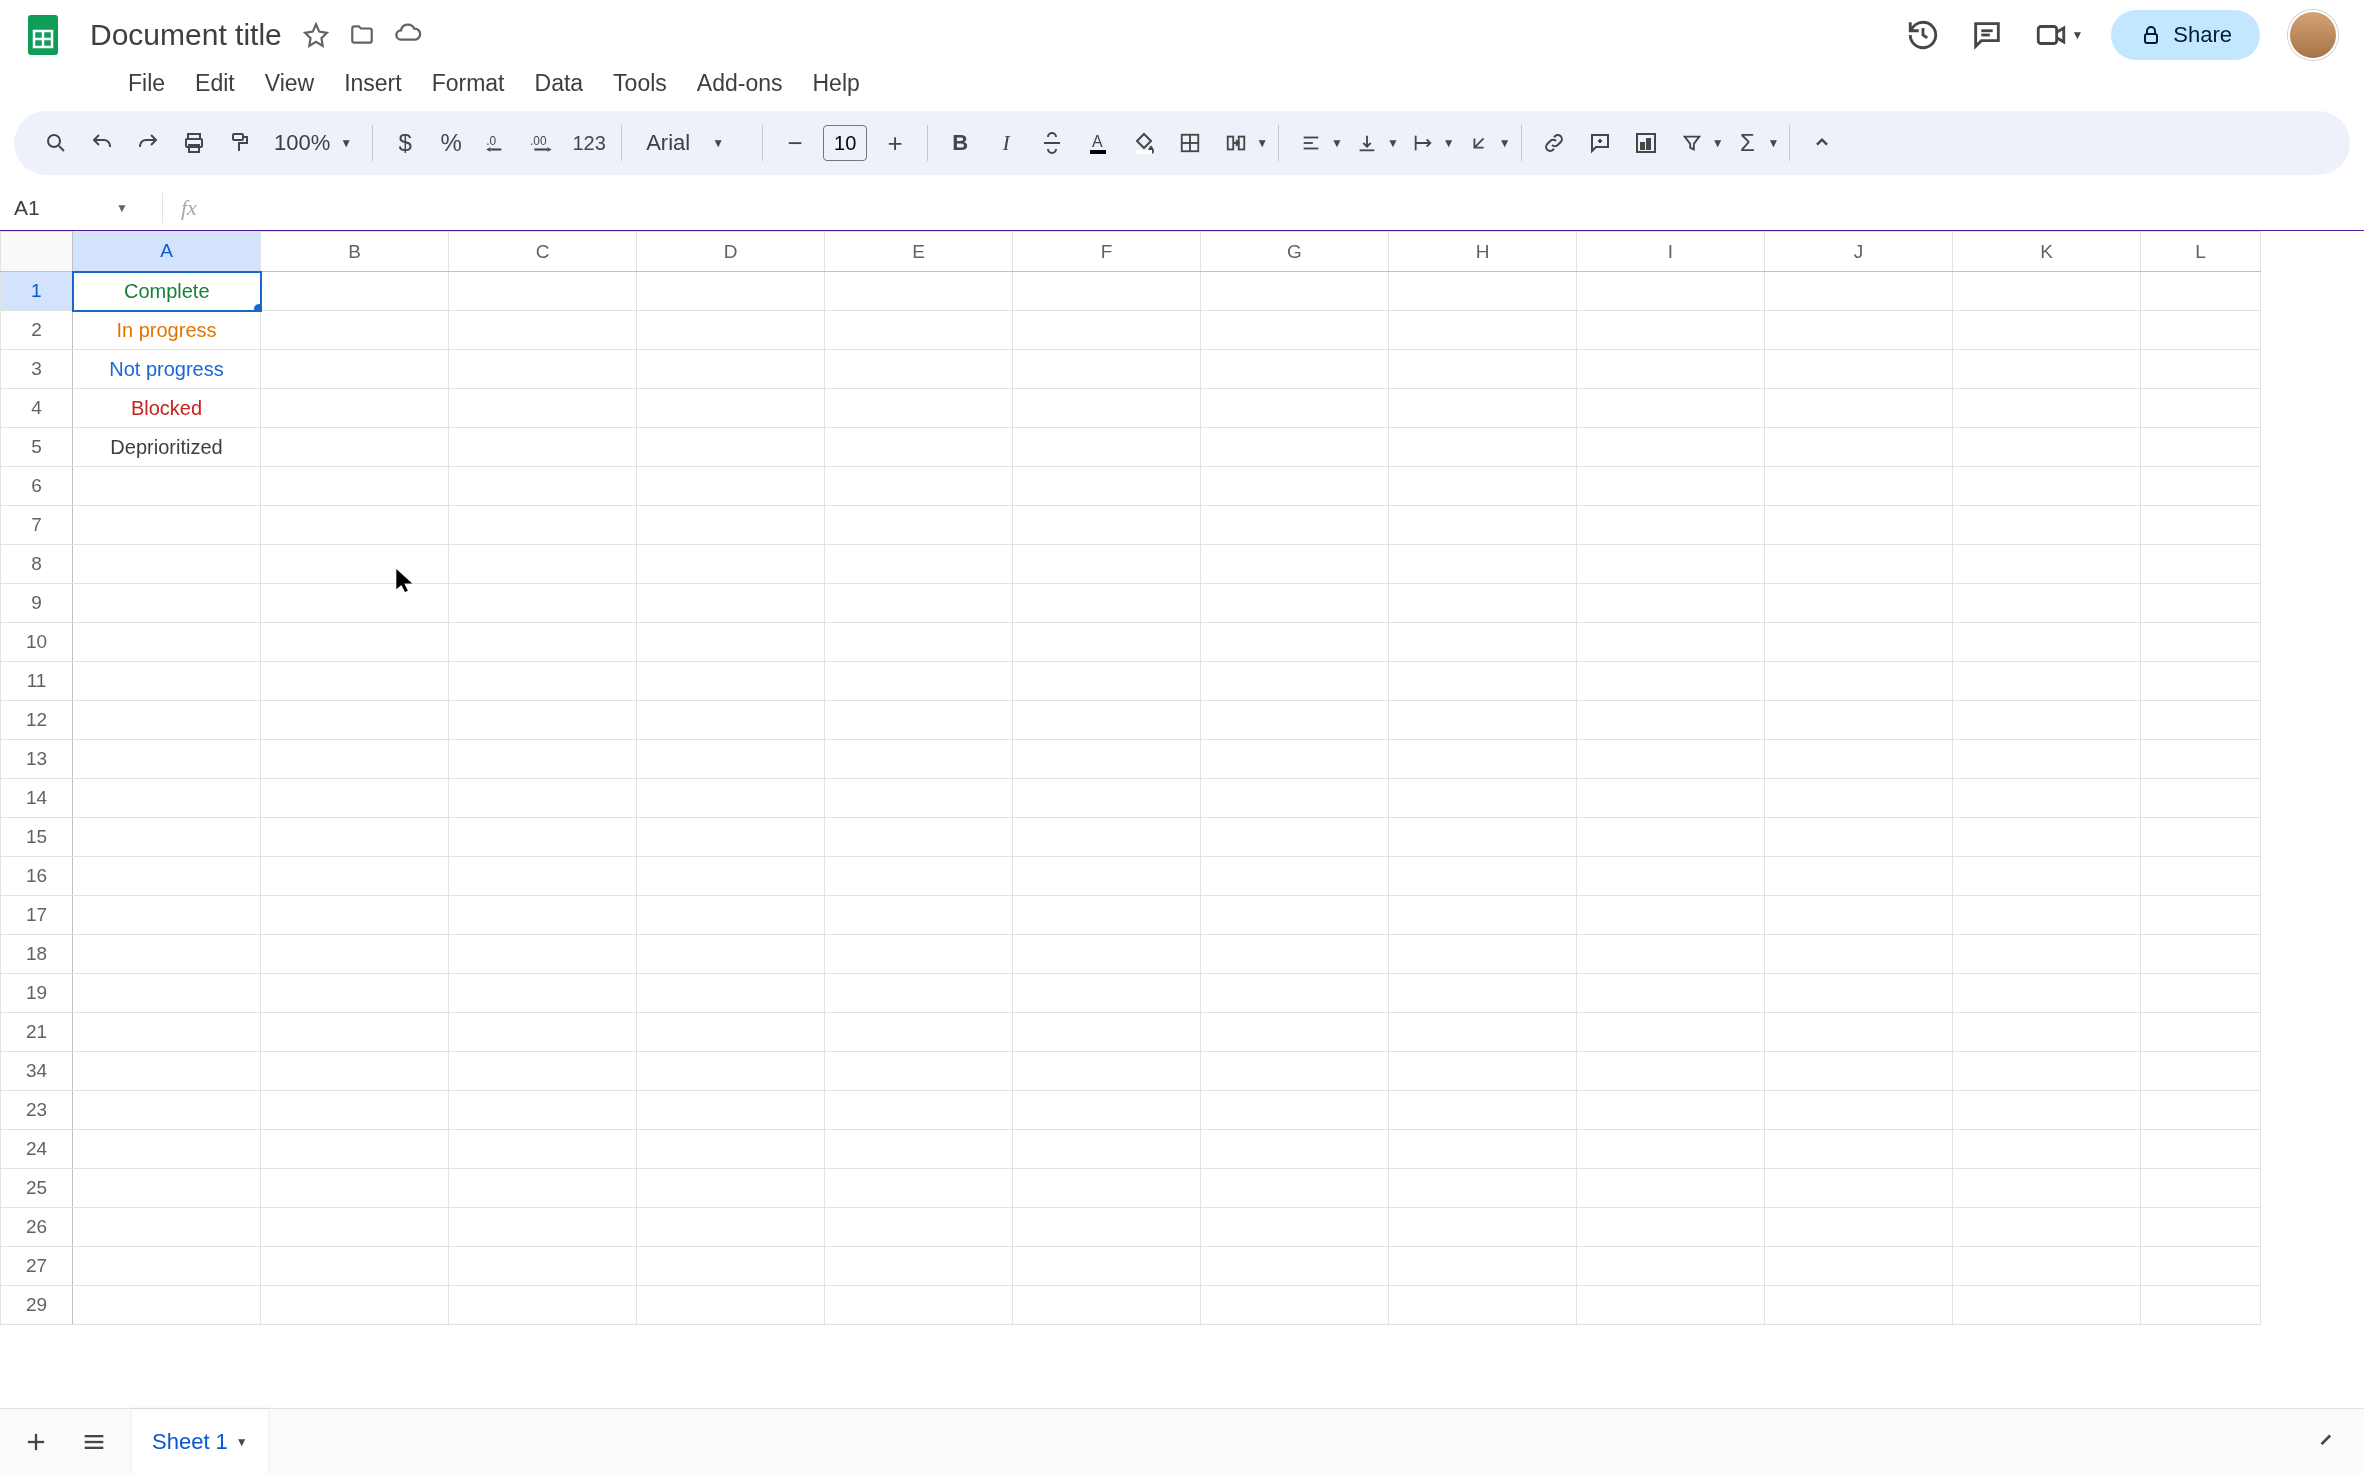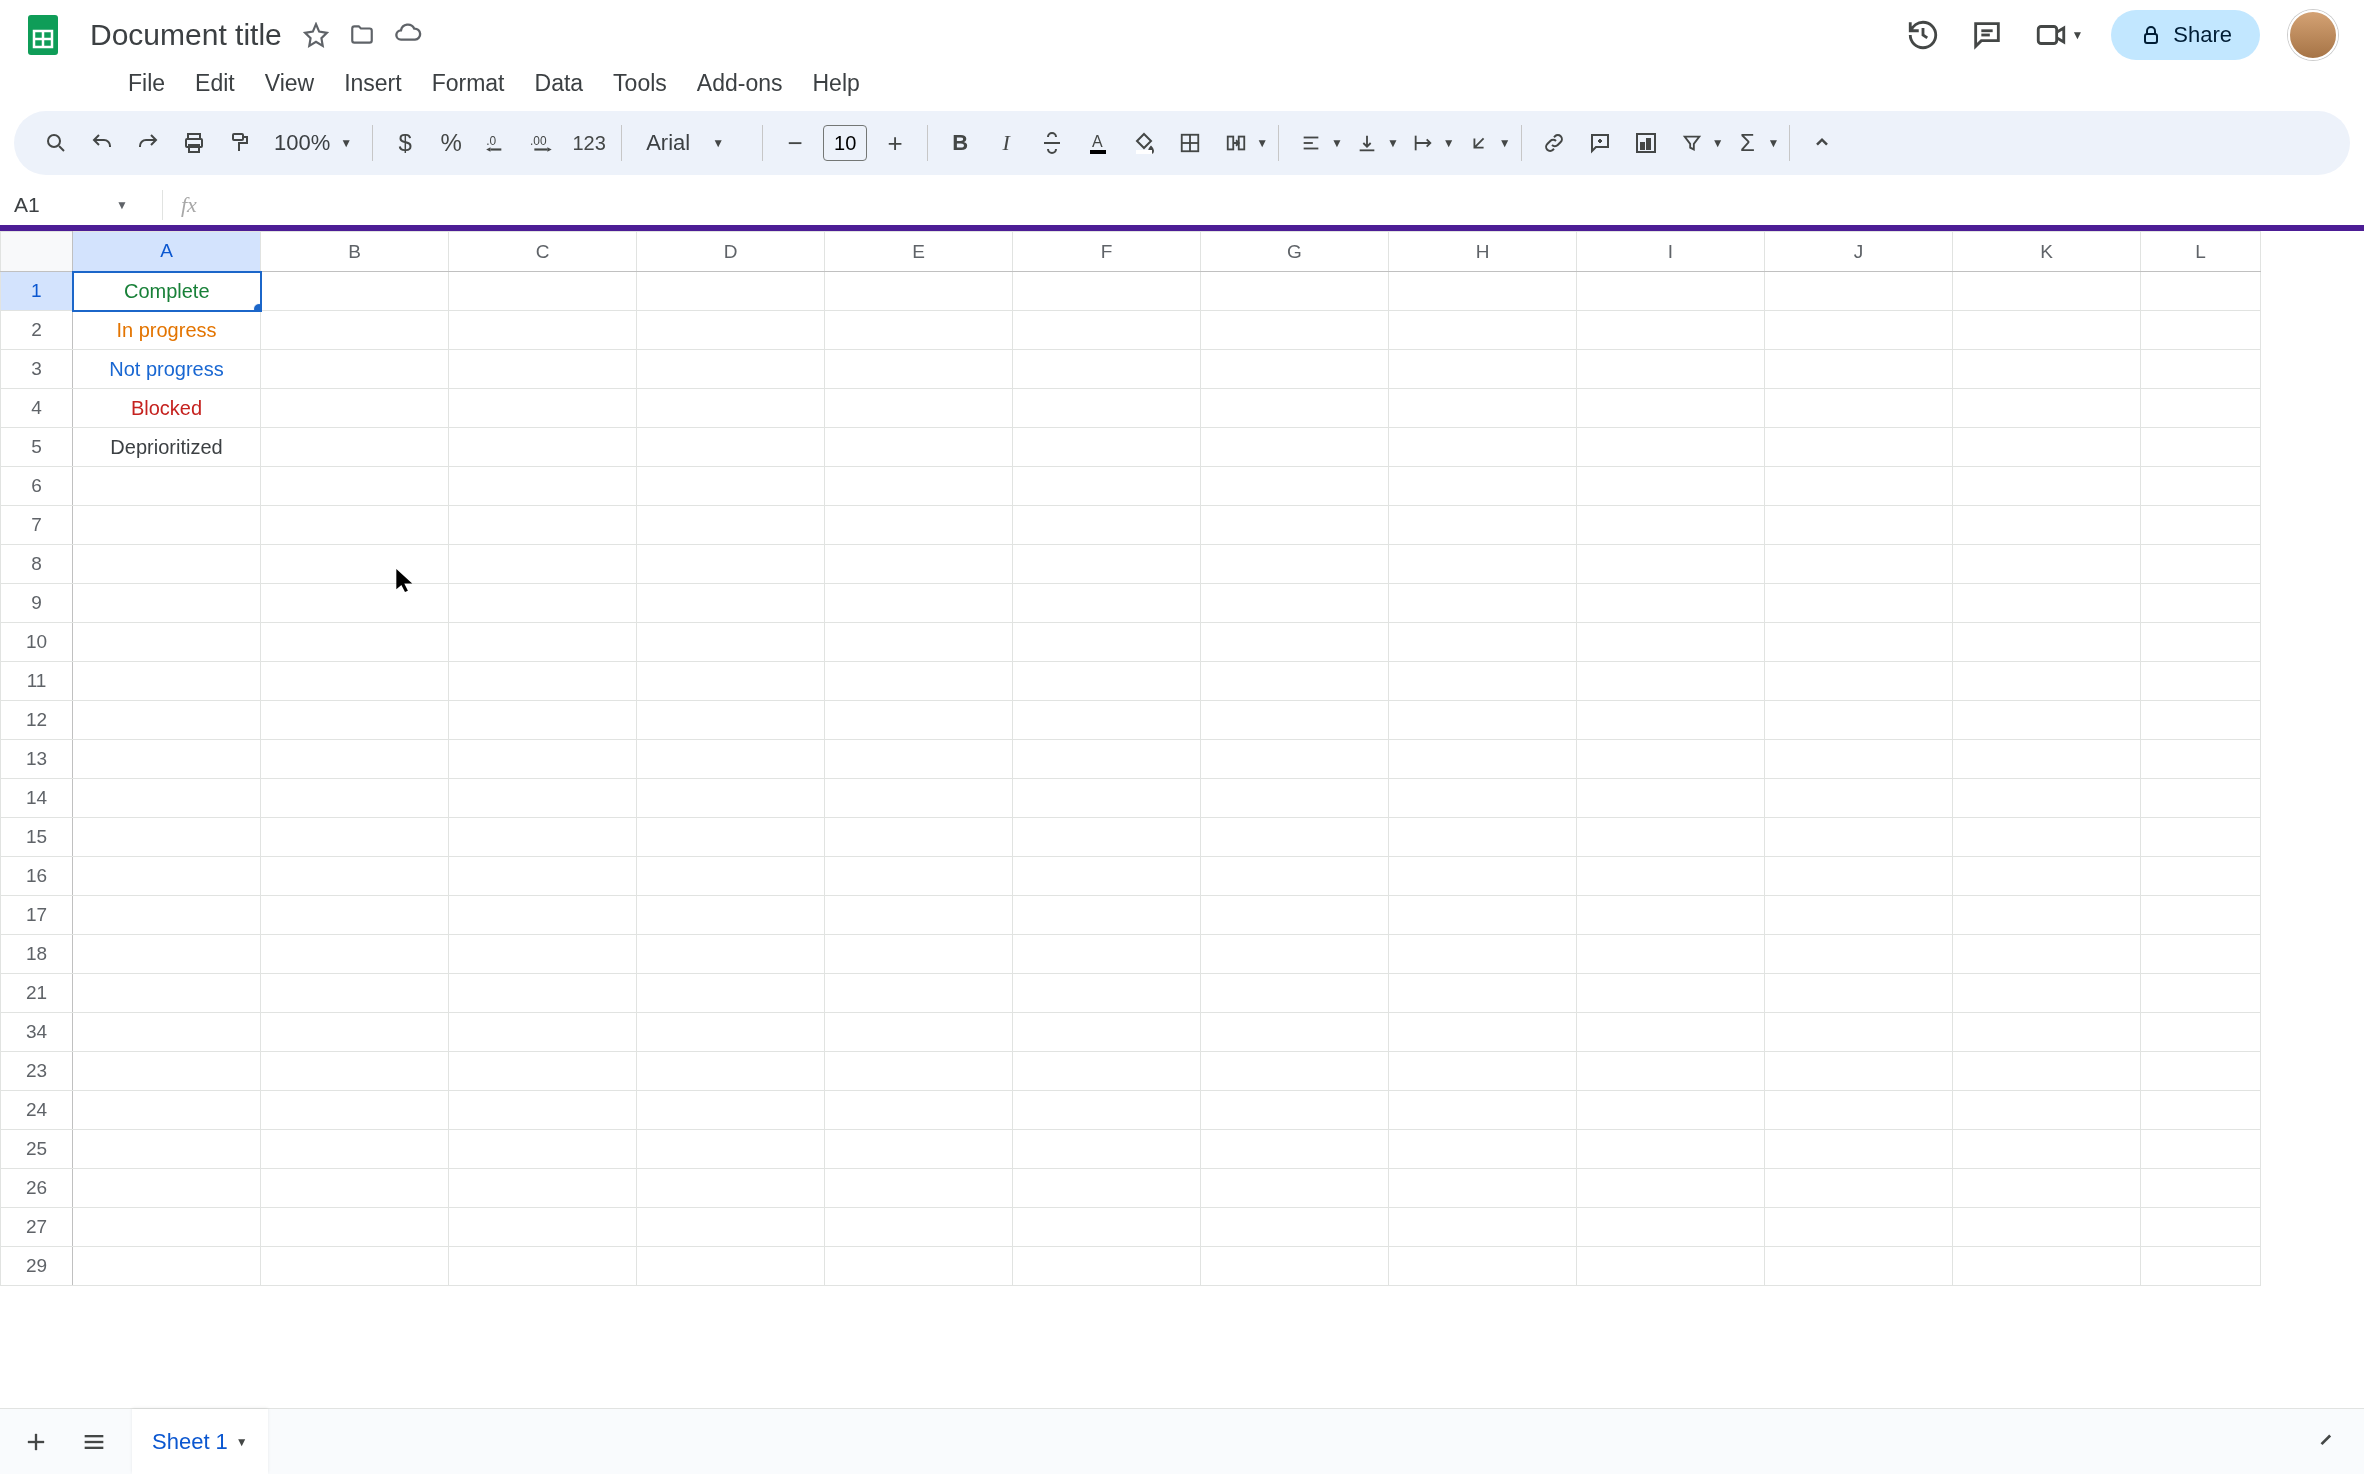--- a/index.html
+++ b/index.html
@@ -28,21 +28,21 @@
 .tb-btn { width: 44px; height: 44px; display:flex; align-items:center; justify-content:center; color:#444746; border-radius:6px; }
 .tb-sep { width: 1px; height: 36px; background: #c7c7c7; margin: 0 8px; }
 .zoom-box { display:flex; align-items:center; gap:12px; font-size:22px; color:#3c4043; padding:0 10px; }
 .font-box { display:flex; align-items:center; gap:24px; font-size:22px; color:#3c4043; padding:0 14px; min-width:120px; }
 .fontsize { display:flex; align-items:center; gap:6px; }
 .fontsize input { width:44px; height:36px; text-align:center; border:1px solid #747775; border-radius:4px; font-size:20px; background:transparent; }
 .dd-arrow { font-size:12px; color:#444746; margin-left:-2px; }
 .dd-wrap { display:flex; align-items:center; }
 
 
-.fxbar { display:flex; align-items:center; border-bottom:6px solid #4c1d95; height:46px; }
+.fxbar { display:flex; align-items:center; border-bottom:1px solid #4c1d95; height:46px; }
 .namebox-wrap { display:flex; align-items:center; width:150px; padding-left:8px; gap:8px;}
 .namebox { width:100px; border:none; font-size:21px; color:#3c4043; padding:4px 6px; }
 .name-dd { color:#5f6368; font-size:12px;}
 .fx-sep { width:1px; height:30px; background:#e1e3e1; margin:0 12px;}
 .fx-icon { font-style:italic; color:#a8a8a8; font-size:22px; padding:0 6px; font-family:serif;}
 .fx-input { flex:1; border:none; font-size:20px; padding:4px; }
 
 
 .grid-wrap { position:relative; overflow:hidden; height: calc(100% - 60px - 50px - 64px - 46px - 66px); }
 .grid { border-collapse:collapse; table-layout:fixed; }
@@ -617,20 +617,35 @@
           <td class="cell" style=""></td>
           <td class="cell" style=""></td>
           <td class="cell" style=""></td>
           <td class="cell" style=""></td>
           <td class="cell" style=""></td>
           <td class="cell" style=""></td>
           <td class="cell" style=""></td>
           <td class="cell" style=""></td>
         </tr>
         <tr>
+          <th class="rowh">19</th>
+          <td class="cell" style=""></td>
+          <td class="cell" style=""></td>
+          <td class="cell" style=""></td>
+          <td class="cell" style=""></td>
+          <td class="cell" style=""></td>
+          <td class="cell" style=""></td>
+          <td class="cell" style=""></td>
+          <td class="cell" style=""></td>
+          <td class="cell" style=""></td>
+          <td class="cell" style=""></td>
+          <td class="cell" style=""></td>
+          <td class="cell" style=""></td>
+        </tr>
+        <tr>
           <th class="rowh">21</th>
           <td class="cell" style=""></td>
           <td class="cell" style=""></td>
           <td class="cell" style=""></td>
           <td class="cell" style=""></td>
           <td class="cell" style=""></td>
           <td class="cell" style=""></td>
           <td class="cell" style=""></td>
           <td class="cell" style=""></td>
           <td class="cell" style=""></td>

